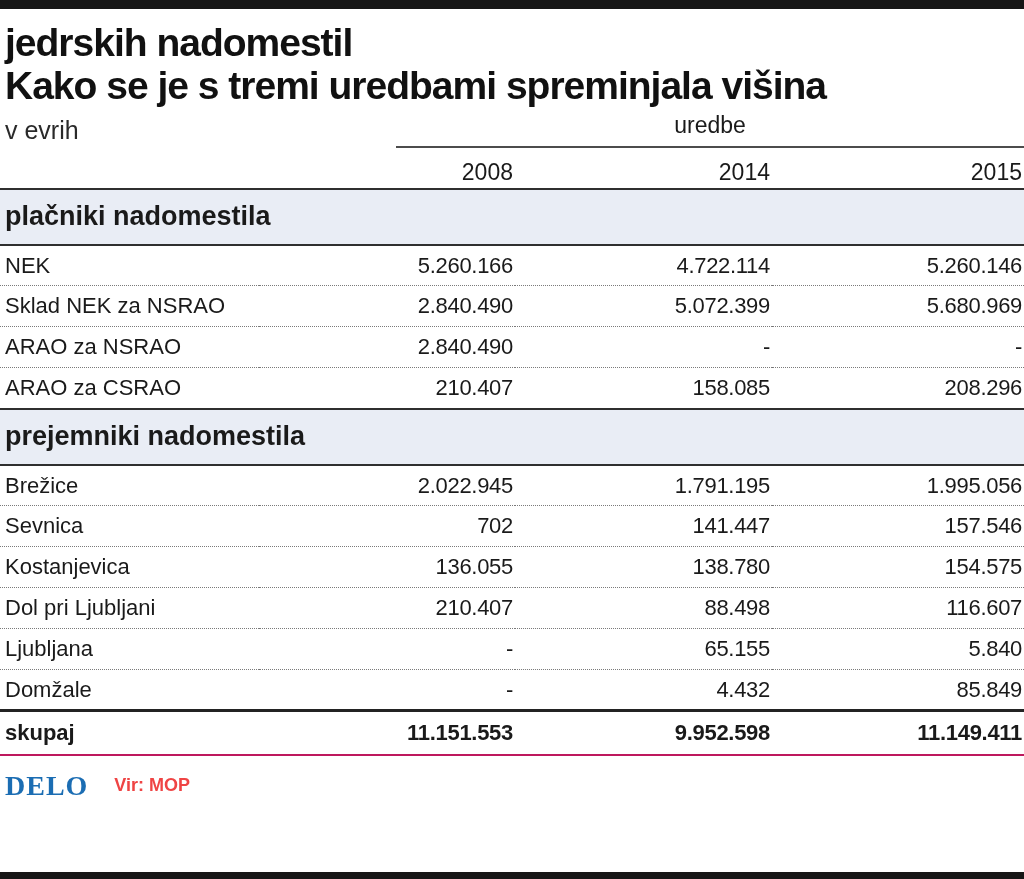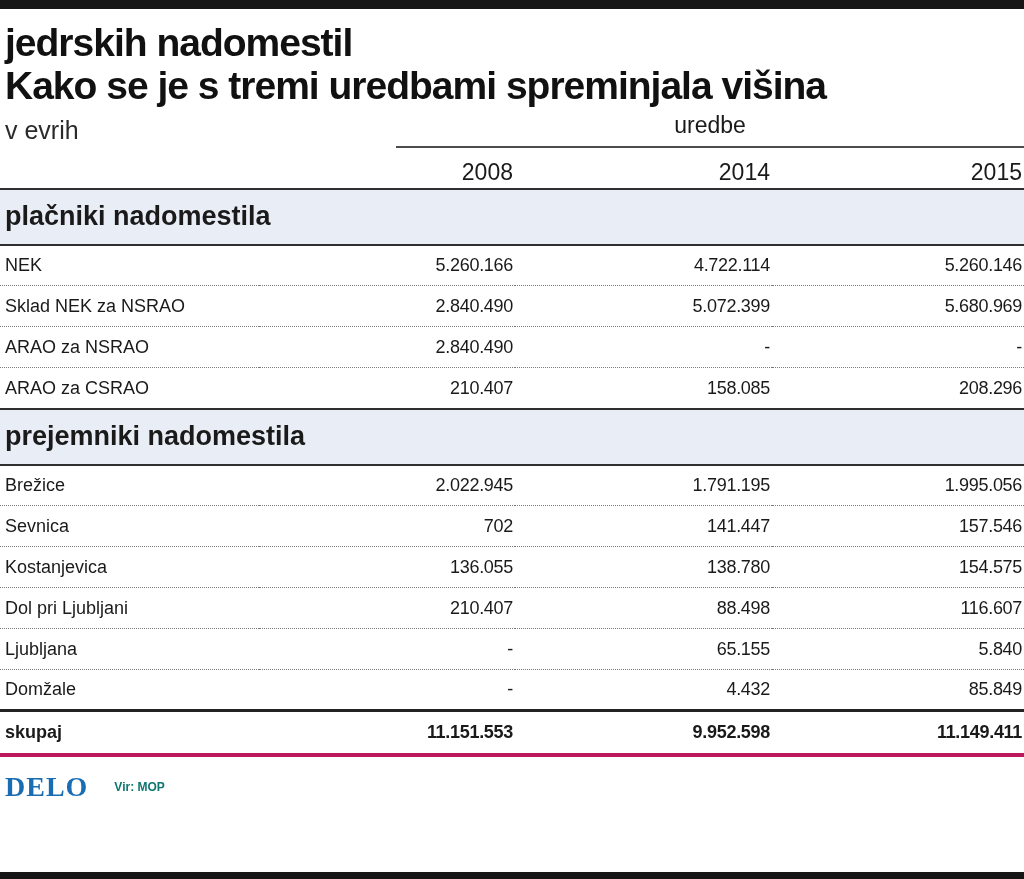--- a/index.html
+++ b/index.html
@@ -20,34 +20,34 @@
   .title div{white-space:nowrap;}
   .hdr{position:relative;height:80px;}
   .unit-label{position:absolute;left:5px;top:8px;font-size:25px;font-weight:400;color:#2a2a2a;}
   .uredbe-box{position:absolute;left:396px;right:0;top:4px;text-align:center;
     font-size:23px;padding-bottom:7px;border-bottom:2px solid #4c4c4c;}
   .years-row{position:absolute;left:0;right:16px;bottom:2px;display:grid;
     grid-template-columns:259px 256px 257px 252px;font-size:23px;}
   .years-row .yr{text-align:right;padding-right:2px;}
   table{width:1024px;border-collapse:collapse;table-layout:fixed;}
   col.c0{width:259px;}col.c1{width:256px;}col.c2{width:257px;}col.c3{width:252px;}
-  td{font-size:18px;vertical-align:middle;padding:0;}
+  td{font-size:22px;vertical-align:middle;padding:0;}
   tr.sect td{background:var(--section_bg);font-weight:700;height:56px;
     border-top:2px solid var(--rule_dark);border-bottom:2px solid var(--rule_dark);
     padding-left:5px;font-size:27px;}
   tr.data td{height:41px;}
   tr.data + tr.data td{border-top:1px dotted var(--rule_dotted);}
   td.lbl{padding-left:5px;text-align:left;}
   td.num{text-align:right;padding-right:2px;letter-spacing:-0.3px;}
   tr.total td{height:44px;font-weight:700;
-    border-top:3px solid #232323;border-bottom:4px solid #be185d;}
+    border-top:3px solid #232323;border-bottom:2px solid #be185d;}
   .footer{display:flex;align-items:center;gap:26px;margin:14px 0 0 5px;}
   .logo{font-family:"Liberation Serif","DejaVu Serif",serif;font-weight:700;
     font-size:28px;color:var(--accent_blue);letter-spacing:1px;}
-  .source{font-size:12px;font-weight:700;color:#0f766e;}
+  .source{font-size:18px;font-weight:700;color:#ef4444;}
 </style>
 </head>
 <body>
 
 <div class="topbar"></div>
 
 <div class="title">
   <div>jedrskih nadomestil</div>
   <div>Kako se je s tremi uredbami spreminjala višina</div>
 </div>

